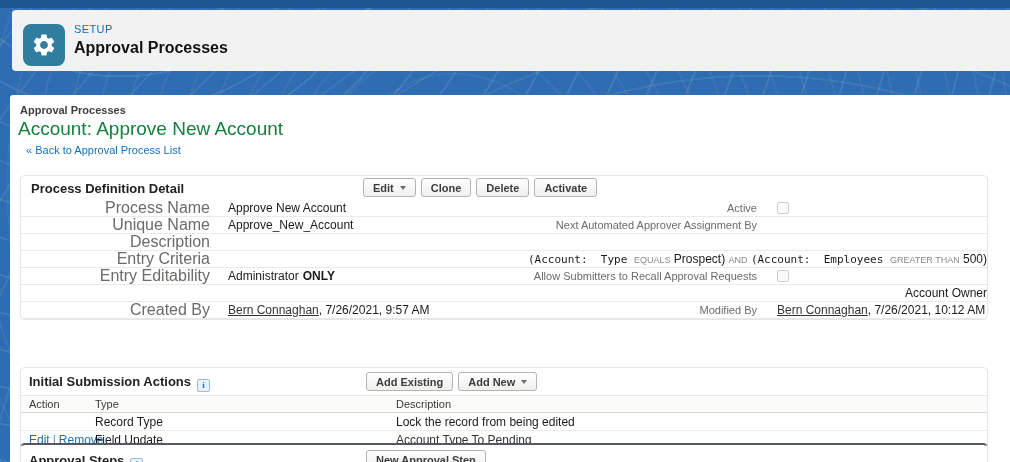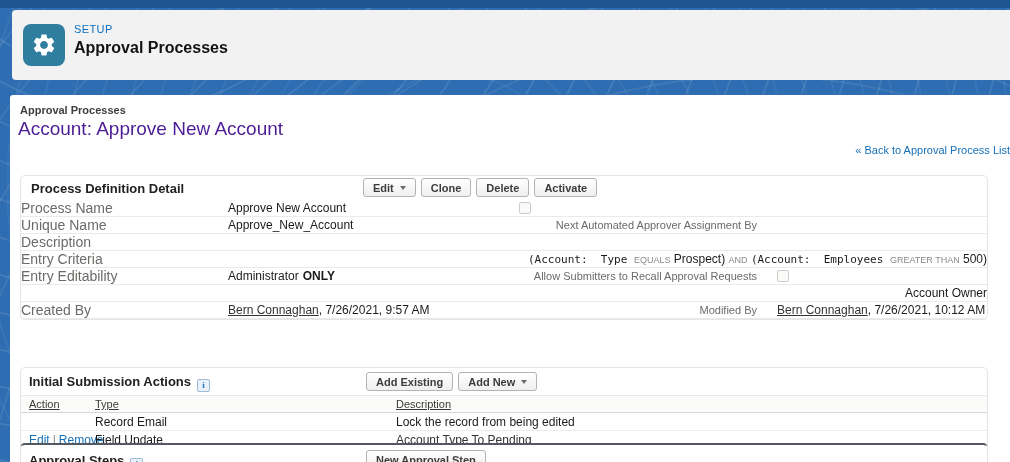--- a/index.html
+++ b/index.html
@@ -10,34 +10,34 @@
     background-color:#2e6db1;
     background-image:
       repeating-radial-gradient(circle at 12% -30%, transparent 0 34px, rgba(255,255,255,.09) 34px 36px),
       repeating-radial-gradient(circle at 75% 140%, transparent 0 42px, rgba(255,255,255,.07) 42px 44px),
       repeating-radial-gradient(circle at 45% 40%, transparent 0 26px, rgba(255,255,255,.05) 26px 28px);
   }
 
   .top-strip { position:absolute; left:0; top:0; width:100%; height:8px; background:#1d5590; }
 
   
-  .header-card { position:absolute; left:12px; top:10px; right:0; height:70px;
+  .header-card { position:absolute; left:12px; top:10px; right:0; height:61px;
     background:#f3f2f2; border-radius:4px 0 0 4px; }
   .icon-tile { position:absolute; left:11px; top:14px; width:42px; height:42px;
     background:#2f7d9f; border-radius:8px; display:flex; align-items:center; justify-content:center; }
   .header-text { position:absolute; left:62px; top:13px; }
   .eyebrow { font-size:11px; color:#0b6fbf; letter-spacing:.4px; }
   .header-title { margin-top:4px; font-size:16px; font-weight:bold; color:#121212; }
 
   
   .panel { position:absolute; left:10px; top:95px; right:0; bottom:0; background:#ffffff; border-radius:3px 0 0 0; }
 
   .crumb { margin:9px 0 0 10px; font-size:11px; font-weight:bold; color:#3e3e3c; }
-  .page-title { margin:2px 0 0 8px; font-size:19px; font-weight:400; color:#4c1d95; }
-  .back { margin:4px 0 0 16px; font-size:11px;text-align:right; }
+  .page-title { margin:2px 0 0 8px; font-size:19px; font-weight:400; color:#15803d; }
+  .back { margin:4px 0 0 16px; font-size:11px; }
   a.blue-link { color:#1670b8; text-decoration:none; cursor:pointer; }
   a.dark-link { color:#333331; text-decoration:underline; cursor:pointer; }
 
   
   .card { position:absolute; background:#fff; border:1px solid #e6e5e3; border-radius:5px; }
   .sec-title { font-size:13px; font-weight:bold; color:#222220; display:inline-block; }
   .info { display:inline-block; width:13px; height:13px; margin-left:6px; vertical-align:-2px;
     background:#e9f2fb; border:1px solid #9db9d6; border-radius:2px; color:#2472ba;
     font:bold 9px/11px "Liberation Serif", serif; text-align:center; cursor:pointer; }
 
@@ -48,21 +48,21 @@
   .caret { display:inline-block; width:0; height:0; margin-left:6px;
     border-left:3px solid transparent; border-right:3px solid transparent; border-top:4px solid #6b6b69; }
 
   
   .detail-card { left:10px; top:80px; width:968px; }
   .detail-header { position:relative; height:24px; }
   .detail-header .sec-title { margin:5px 0 0 10px; }
   .detail-btns { left:342px; top:2px; }
 
   .drow { display:flex; height:17px; line-height:16px; border-bottom:1px solid #ebeae8; font-size:12px; color:#1b1b19; }
-  .dlbl  { width:198px; text-align:left; padding-right:9px; font-size:14px; color:#6b6b68; }
+  .dlbl  { width:198px; text-align:right; padding-right:9px; font-size:16px; color:#6b6b68; }
   .dval  { width:280px; padding-left:9px; white-space:nowrap; }
   .dval.wide { flex:1;text-align:right; }
   .dlbl2 { width:258px; text-align:right; font-size:11px; color:#6b6b68; }
   .dval2 { flex:1; padding-left:20px; white-space:nowrap; }
   .bold-caps { font-weight:bold; margin-left:4px; }
   .cb { display:inline-block; width:12px; height:12px; margin-top:2px; background:#fafaf9;
     border:1px solid #cfcdcb; border-radius:2px; }
   .mono { font-family:"DejaVu Sans Mono","Liberation Mono",monospace; font-size:11px; white-space:pre; }
   .kw { font-size:9px; color:#8a8a88; white-space:pre; }
   .pln { font-size:12px; white-space:pre; }
@@ -70,21 +70,21 @@
   
   .actions-card { left:10px; top:272px; width:968px; height:85px; }
   .actions-header { position:relative; height:27px; }
   .actions-header .sec-title { margin:6px 0 0 8px; }
   .actions-btns { left:345px; top:4px; }
 
   table.rl { width:100%; border-collapse:collapse; table-layout:fixed; }
   table.rl col.c-action { width:66px; }
   table.rl col.c-type { width:301px; }
   table.rl th { height:17px; text-align:left; font-size:11px; font-weight:400; color:#3a3a38;
-    padding:0 0 0 8px; background:#fbfbfa; border-top:1px solid #e9e8e6; border-bottom:1px solid #d8d6d4;text-decoration:underline; }
+    padding:0 0 0 8px; background:#fbfbfa; border-top:1px solid #e9e8e6; border-bottom:1px solid #d8d6d4; }
   table.rl td { height:18px; font-size:12px; color:#1b1b19; padding:0 0 0 8px; border-bottom:1px solid #edecea; }
   .sep { color:#8a8a88; margin:0 3px; }
 
   
   .steps-card { left:10px; top:348px; width:968px; height:60px; border-top:2px solid #545861; }
   .steps-header { position:relative; height:30px; }
   .steps-header .sec-title { margin:8px 0 0 8px; }
   .steps-btns { left:345px; top:5px; }
 </style>
 </head>
@@ -127,20 +127,21 @@
             </button>
           <button class="sfbtn">
               <span>Activate</span>
             </button>
         </div>
       </div>
 
       <div class="drow">
         <div class="dlbl">Process Name</div>
         <div class="dval">Approve New Account</div>
+        <div class="dlbl2">Active</div>
         <div class="dval2"><span class="cb"></span></div>
       </div>
 
       <div class="drow">
         <div class="dlbl">Unique Name</div>
         <div class="dval">Approve_New_Account</div>
         <div class="dlbl2">Next Automated Approver Assignment By</div>
         <div class="dval2"></div>
       </div>
 
@@ -204,21 +205,21 @@
         <thead>
           <tr>
             <th>Action</th>
             <th>Type</th>
             <th>Description</th>
           </tr>
         </thead>
         <tbody>
           <tr>
             <td></td>
-            <td>Record Email</td>
+            <td>Record Type</td>
             <td>Lock the record from being edited</td>
           </tr>
           <tr>
             <td>
               <a class="blue-link">Edit</a><span class="sep">|</span><a class="blue-link">Remove</a>
             </td>
             <td>Field Update</td>
             <td><a class="dark-link">Account Type To Pending</a></td>
           </tr>
         </tbody>

